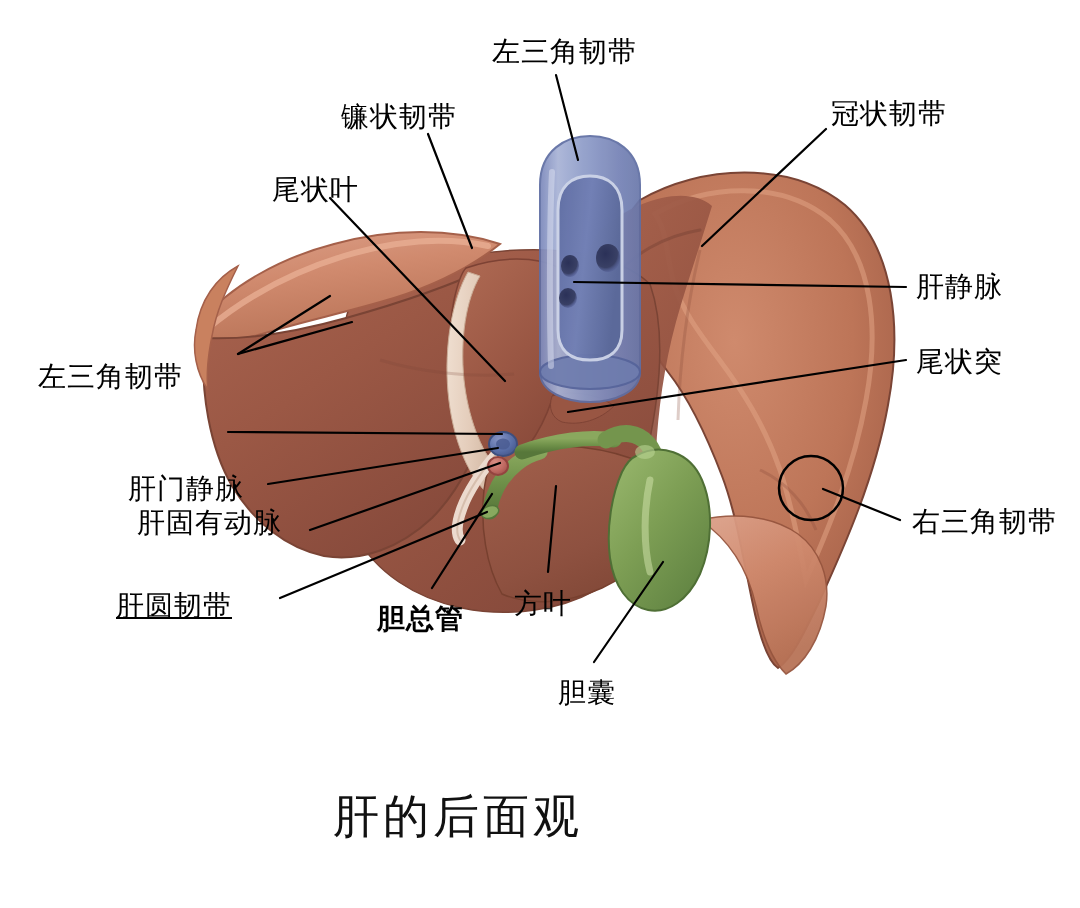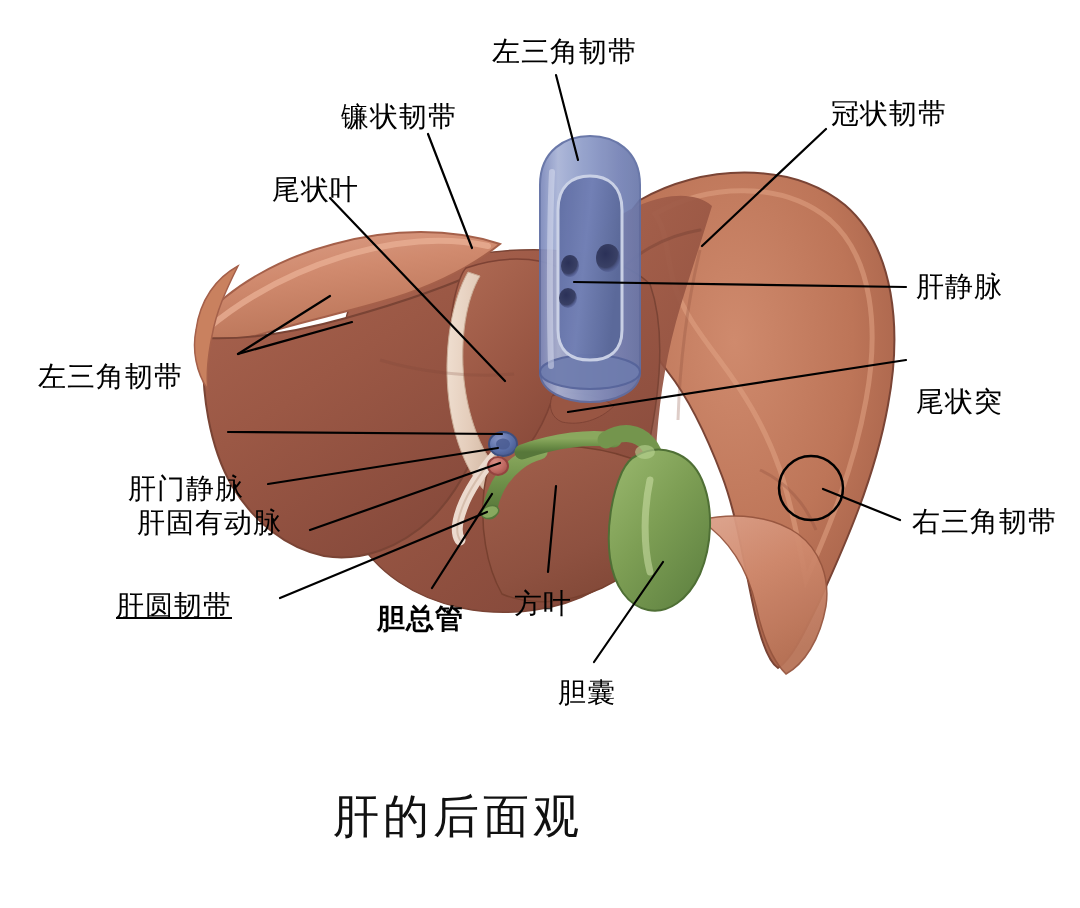--- a/index.html
+++ b/index.html
@@ -256,21 +256,21 @@
       <line x1="900" y1="520" x2="823" y2="489"></line>
     </g>
   </svg>
 
 
   <div class="label" style="left:492px; top:38px;">左三角韧带</div>
   <div class="label" style="left:341px; top:103px;">镰状韧带</div>
   <div class="label" style="left:831px; top:100px;">冠状韧带</div>
   <div class="label" style="left:272px; top:176px;">尾状叶</div>
   <div class="label" style="left:916px; top:273px;">肝静脉</div>
-  <div class="label" style="left:916px; top:348px;margin-top:40px;">尾状突</div>
+  <div class="label" style="left:916px; top:348px;">尾状突</div>
   <div class="label" style="left:38px;  top:363px;">左三角韧带</div>
   <div class="label" style="left:128px; top:475px;">肝门静脉</div>
   <div class="label" style="left:137px; top:509px;">肝固有动脉</div>
   <div class="label" style="left:912px; top:508px;">右三角韧带</div>
   <div class="label" style="left:116px; top:592px;text-decoration:underline;">肝圆韧带</div>
   <div class="label" style="left:377px; top:605px;font-weight:bold;">胆总管</div>
   <div class="label" style="left:514px; top:590px;">方叶</div>
   <div class="label" style="left:558px; top:679px;">胆囊</div>
 
   <div id="figure-title">肝的后面观</div>

